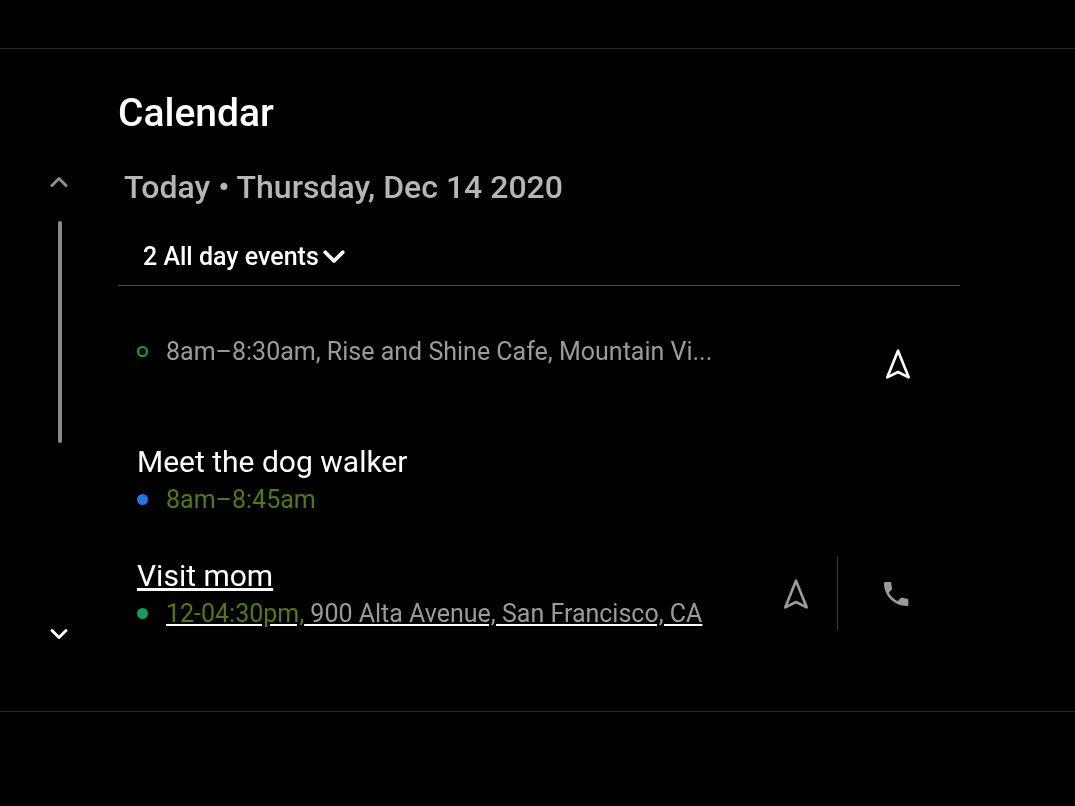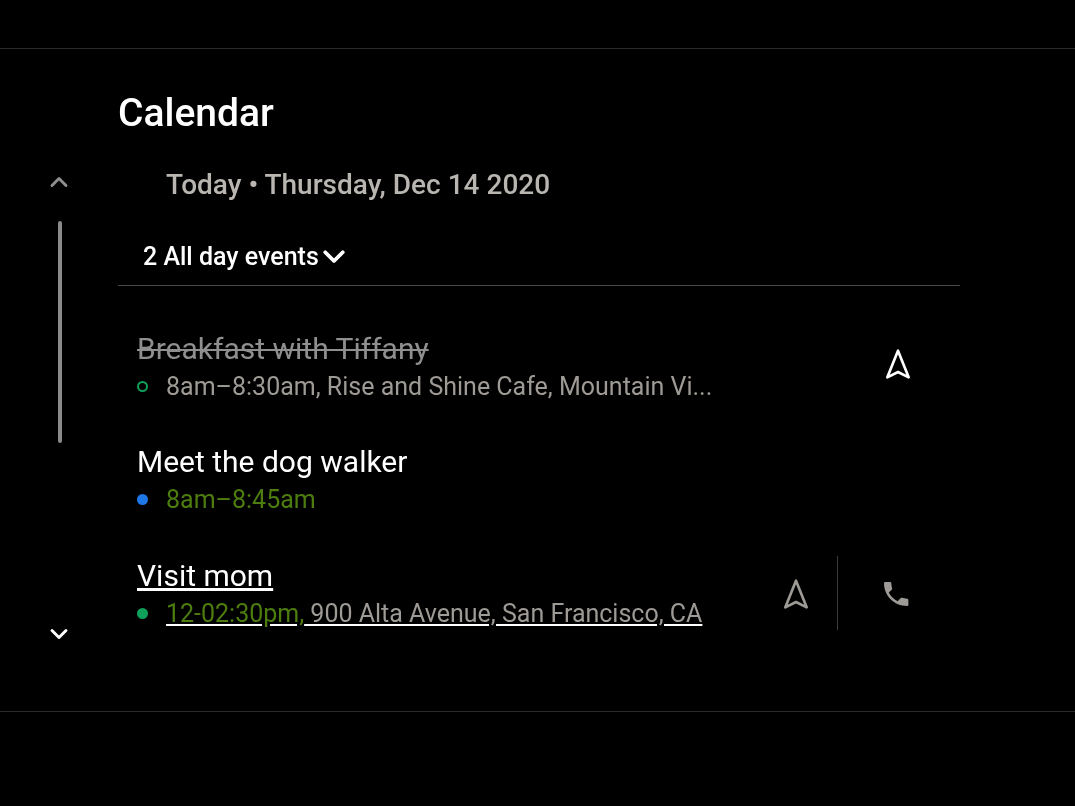--- a/index.html
+++ b/index.html
@@ -1,21 +1,21 @@
 <!DOCTYPE html>
 <html><head>
 <meta charset="utf-8">
 <style>
   * { box-sizing: border-box; margin: 0; padding: 0; }
   html, body { width: 1075px; height: 806px; background: #000; color: #fff; font-family: "Roboto", "Helvetica Neue", Arial, sans-serif; overflow: hidden; }
   .top-hair { position: absolute; top: 48px; left: 0; width: 1075px; height: 1px; background: #2b2b2b; }
   .bottom-hair { position: absolute; top: 711px; left: 0; width: 1075px; height: 1px; background: #2b2b2b; }
 
   .page-title { position: absolute; top: 90px; left: 118px; font-size: 39px; font-weight: 500; letter-spacing: 0px; }
-  .date-line { position: absolute; top: 168px; left: 124px; font-size: 28px; font-weight: 500; color: #b9b5b0; margin-left: 42px; }
+  .date-line { position: absolute; top: 168px; left: 124px; font-size: 32px; font-weight: 500; color: #b9b5b0; }
 
   
   .scroll-up { position: absolute; top: 168px; left: 45px; }
   .scroll-down { position: absolute; top: 620px; left: 45px; }
   .chev { width: 28px; height: 28px; display: block; }
   .scroll-track { position: absolute; top: 221px; left: 58px; width: 4px; height: 222px; background: #8a8a8a; border-radius: 2px; }
 
   
   .allday-row { position: absolute; top: 225px; left: 118px; width: 842px; height: 62px; display: flex; align-items: center; padding: 0 22px 0 25px; }
   .allday-label { font-size: 25px; font-weight: 500; color: #ffffff; }
@@ -64,21 +64,20 @@
 
 <div class="allday-row">
   <span class="allday-label">2 All day events</span>
   <svg viewBox="0 0 24 24" width="30" height="30">
       <path d="M5 9l7 7 7-7" fill="none" stroke="#ffffff" stroke-width="3" stroke-linecap="round" stroke-linejoin="round"></path>
     </svg>
 </div>
 <div class="allday-divider"></div>
 
 <div class="event" style="top:331px;">
-  <div class="event-title past">Breakfast with Tiffany</div>
   <div class="event-sub">
     <span class="dot hollow-green"></span>
     <span><span class="time past">8am–8:30am,</span><span class="loc"> Rise and Shine Cafe, Mountain Vi...</span></span>
   </div>
 </div>
 <div class="nav-icon1">
   <svg class="icon" width="32" height="32" viewBox="0 0 24 24">
       <path d="M12 2 L20 22 L12 18 L4 22 Z" fill="none" stroke="#ffffff" stroke-width="2" stroke-linejoin="round"></path>
     </svg>
 </div>
@@ -88,21 +87,21 @@
   <div class="event-sub">
     <span class="dot blue"></span>
     <span><span class="time">8am–8:45am</span><span class="loc"></span></span>
   </div>
 </div>
 
 <div class="event" style="top:558px;text-decoration:underline;">
   <div class="event-title">Visit mom</div>
   <div class="event-sub">
     <span class="dot green"></span>
-    <span><span class="time">12-02:30pm,</span><span class="loc"> 900 Alta Avenue, San Francisco, CA</span></span>
+    <span><span class="time">12-04:30pm,</span><span class="loc"> 900 Alta Avenue, San Francisco, CA</span></span>
   </div>
 </div>
 <div class="nav-icon2">
   <svg class="icon" width="32" height="32" viewBox="0 0 24 24">
       <path d="M12 2 L20 22 L12 18 L4 22 Z" fill="none" stroke="#9e9a95" stroke-width="2" stroke-linejoin="round"></path>
     </svg>
 </div>
 <div class="action-vdiv"></div>
 <div class="phone-icon">
   <svg class="icon" width="32" height="32" viewBox="0 0 24 24">

